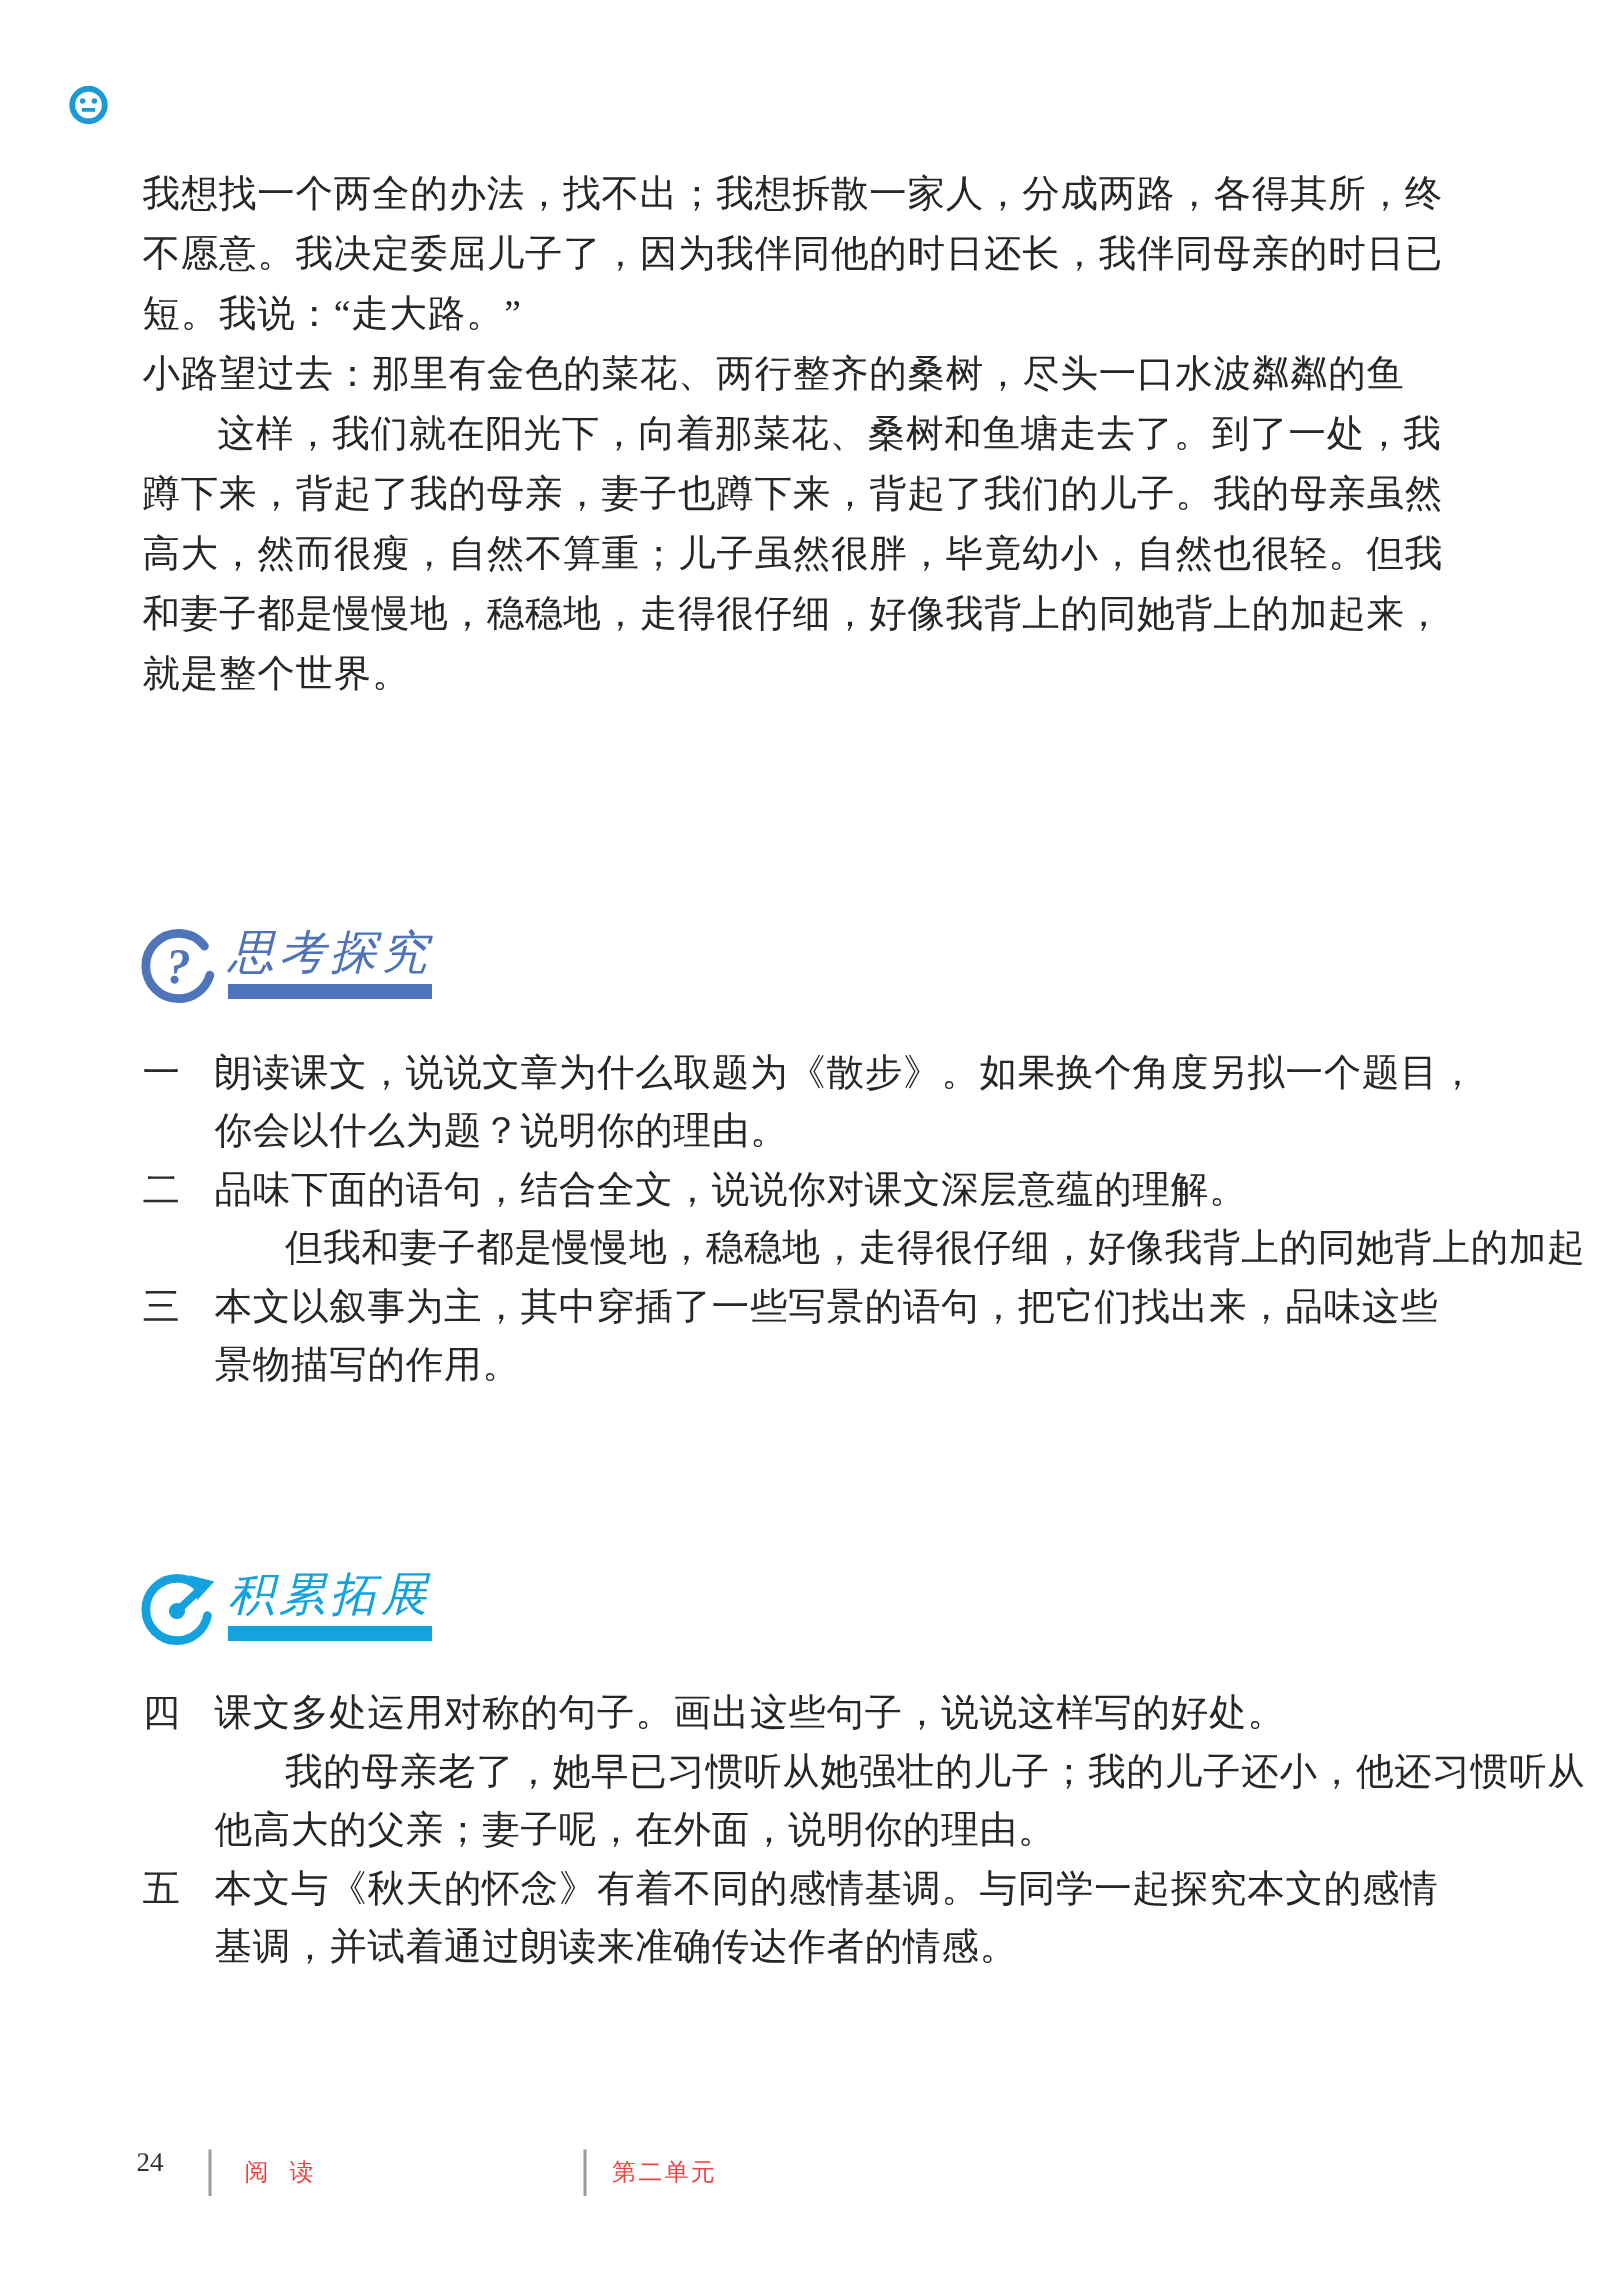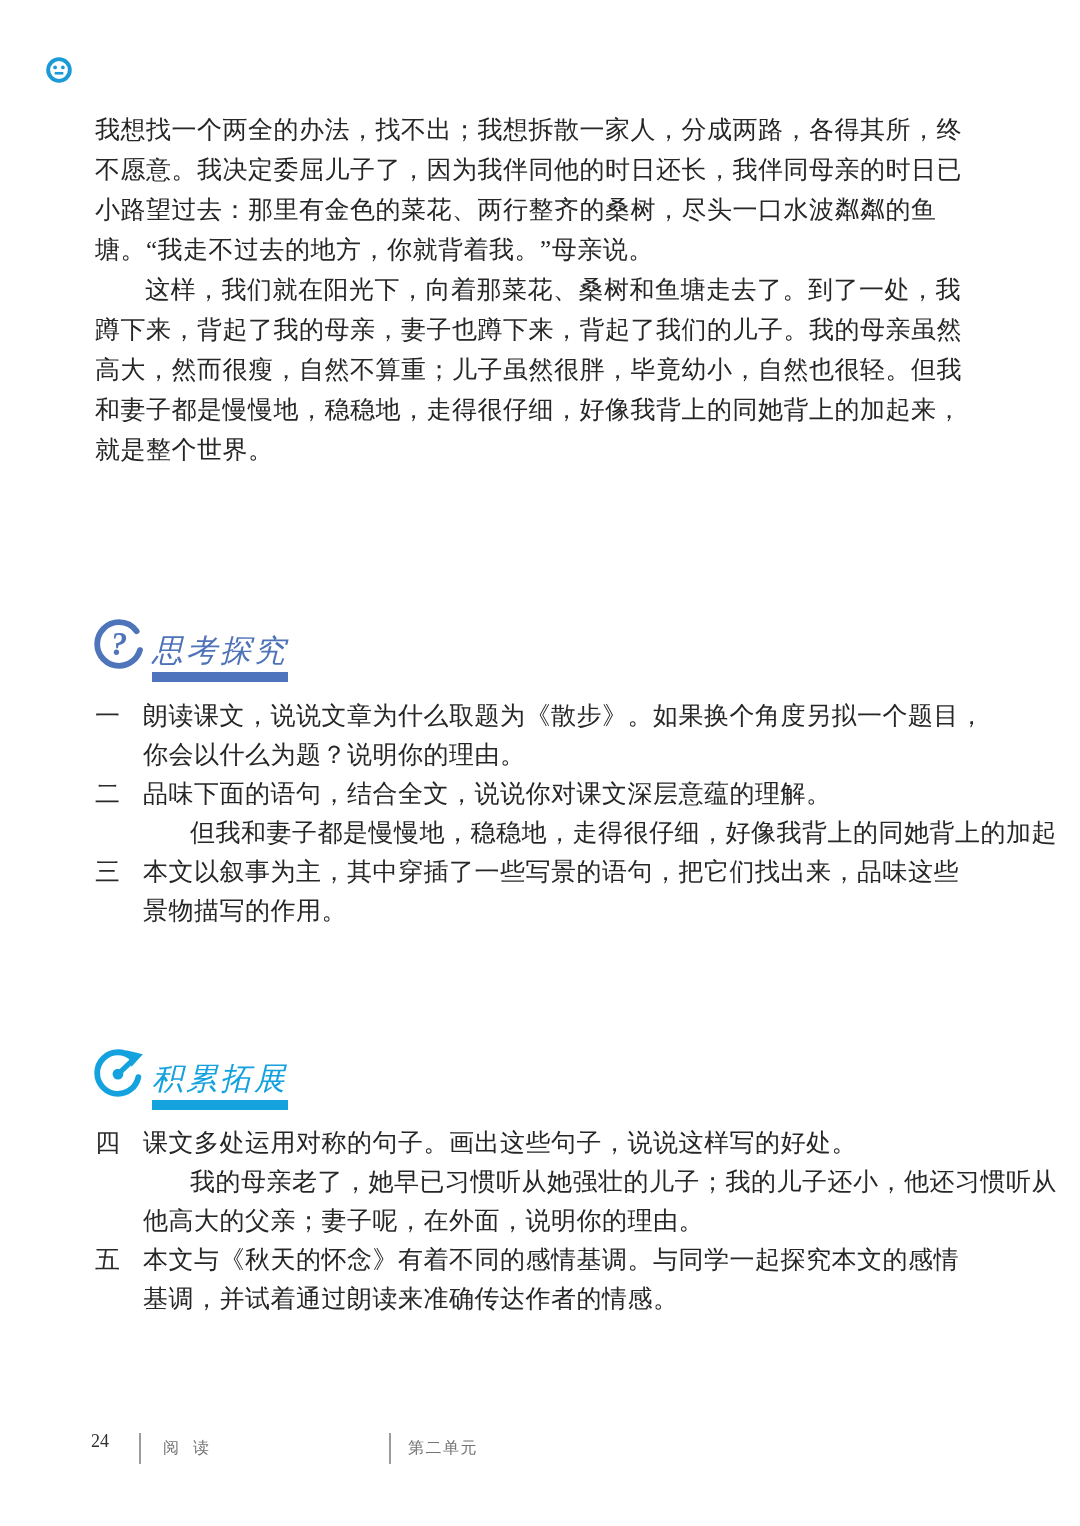--- a/index.html
+++ b/index.html
@@ -23,21 +23,20 @@
   }
   .body-text .line { height: 40px; }
   .line.indent { padding-left: 50px; }
   
   .sec-header { position: absolute; left: 92px; display: flex; align-items: flex-start; }
   .sec-header .icon-wrap { width: 54px; height: 54px; flex: 0 0 auto; }
   .sec-header .title-col { margin-left: 6px; }
   .sec-title {
     font-size: 31px; line-height: 36px; font-style: italic; letter-spacing: 3px;
     font-family: "Liberation Serif", serif;
-    margin-top: 16px;
   }
   .sec-underline { width: 136px; height: 10px; margin-top: 3px; }
   .think .sec-title { color: #4e73b9; }
   .think .sec-underline { background: #4e74be; }
   .expand .sec-title { color: #14a2df; }
   .expand .sec-underline { background: #15a3e0; }
   
   .q-block {
     position: absolute; left: 143px; width: 840px;
     font-size: 25px; line-height: 39px; letter-spacing: 0.5px;
@@ -48,43 +47,43 @@
     position: absolute; left: -48px; top: 0;
     color: #2a2a2a;
   }
   .quote-first { padding-left: 47px; }
   .example-label { padding-left: 48px; }
   
   .footer-num { position: absolute; left: 91px; top: 1431px; font-size: 18px; color: #2f2f2f; }
   .footer-div { position: absolute; width: 2px; height: 31px; top: 1433px; background: #9b9b9b; }
   .footer-div.d1 { left: 139px; }
   .footer-div.d2 { left: 389px; }
-  .footer-label { position: absolute; top: 1438px; font-size: 16px; color: #737373; text-align: center; }
+  .footer-label { position: absolute; top: 1438px; font-size: 16px; color: #ef4444; text-align: center; }
   .footer-label.left { left: 163px; letter-spacing: 5px; }
   .footer-label.right { left: 408px; letter-spacing: 1.5px; }
 </style>
 </head>
 <body>
 
 <div class="page">
 
   <div class="smiley">
     <svg width="26" height="26" viewBox="0 0 24 24">
       <circle cx="12" cy="12" r="10" fill="none" stroke="#1b9ad6" stroke-width="3.6"></circle>
       <circle cx="8.4" cy="9.6" r="1.7" fill="#1b9ad6"></circle>
       <circle cx="15.6" cy="9.6" r="1.7" fill="#1b9ad6"></circle>
       <line x1="8" y1="15" x2="16" y2="15" stroke="#1b9ad6" stroke-width="2.4"></line>
     </svg>
   </div>
 
   <div class="body-text">
     <div class="line">我想找一个两全的办法，找不出；我想拆散一家人，分成两路，各得其所，终</div>
     <div class="line">不愿意。我决定委屈儿子了，因为我伴同他的时日还长，我伴同母亲的时日已</div>
+    <div class="line">短。我说：“走大路。”</div>
     <div class="line">小路望过去：那里有金色的菜花、两行整齐的桑树，尽头一口水波粼粼的鱼</div>
-    <div class="line">塘。“我走不过去的地方，你就背着我。”母亲说。</div>
     <div class="line indent">这样，我们就在阳光下，向着那菜花、桑树和鱼塘走去了。到了一处，我</div>
     <div class="line">蹲下来，背起了我的母亲，妻子也蹲下来，背起了我们的儿子。我的母亲虽然</div>
     <div class="line">高大，然而很瘦，自然不算重；儿子虽然很胖，毕竟幼小，自然也很轻。但我</div>
     <div class="line">和妻子都是慢慢地，稳稳地，走得很仔细，好像我背上的同她背上的加起来，</div>
     <div class="line">就是整个世界。</div>
   </div>
 
   <div class="sec-header think" style="top:617px;">
     <div class="icon-wrap">
       <svg width="54" height="54" viewBox="0 0 52 52">

